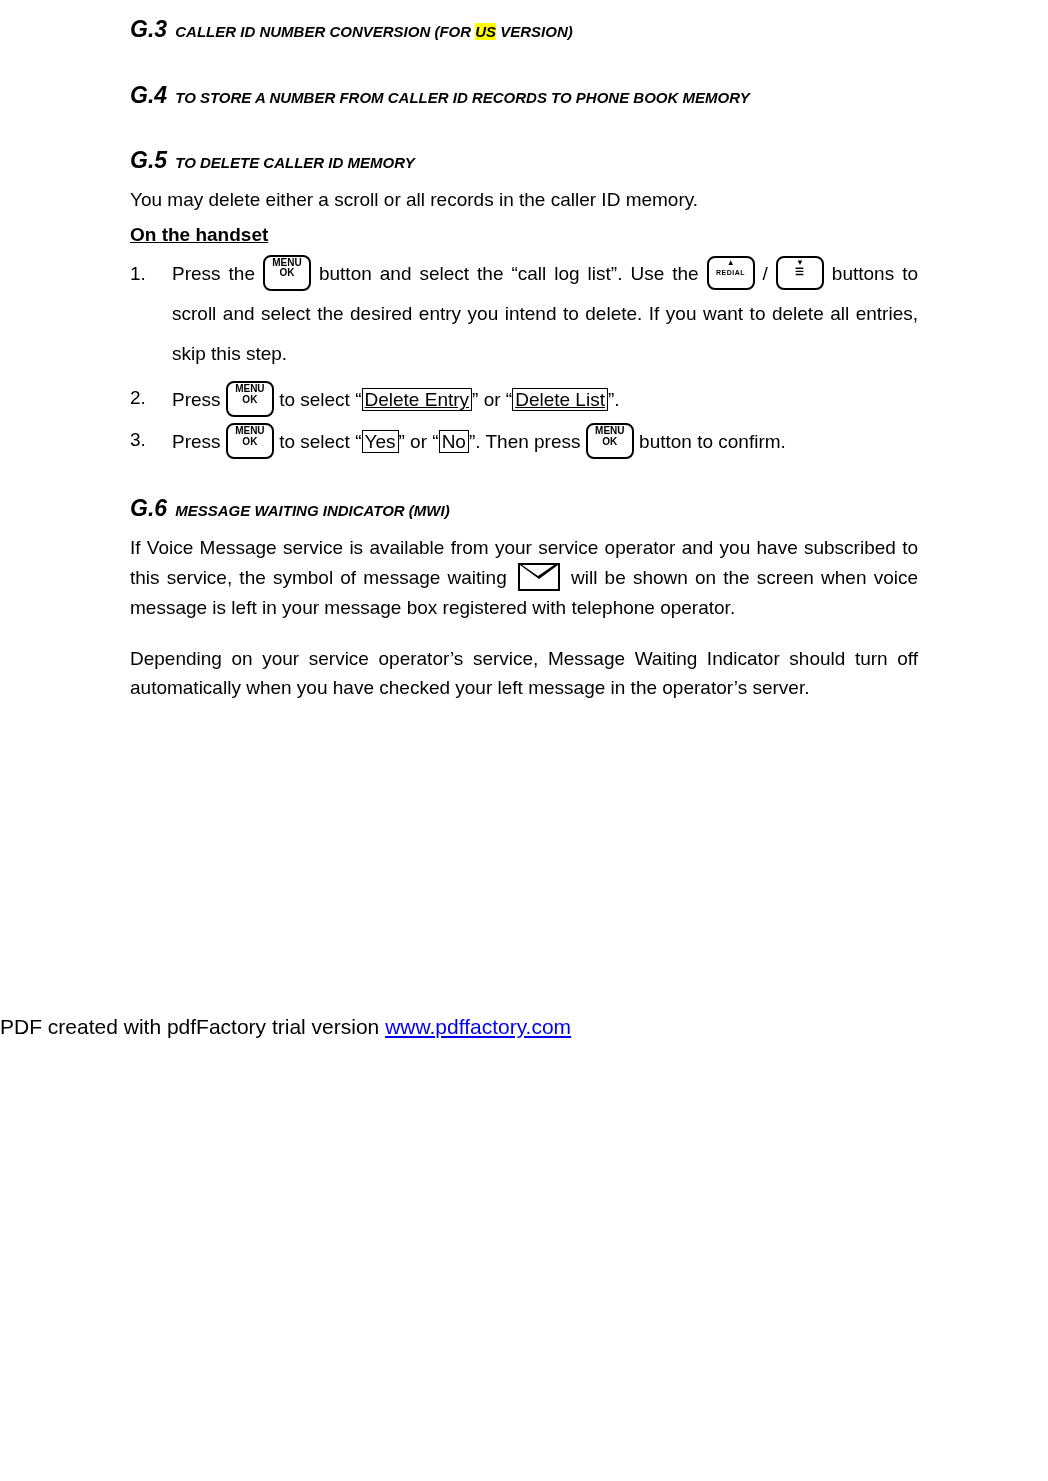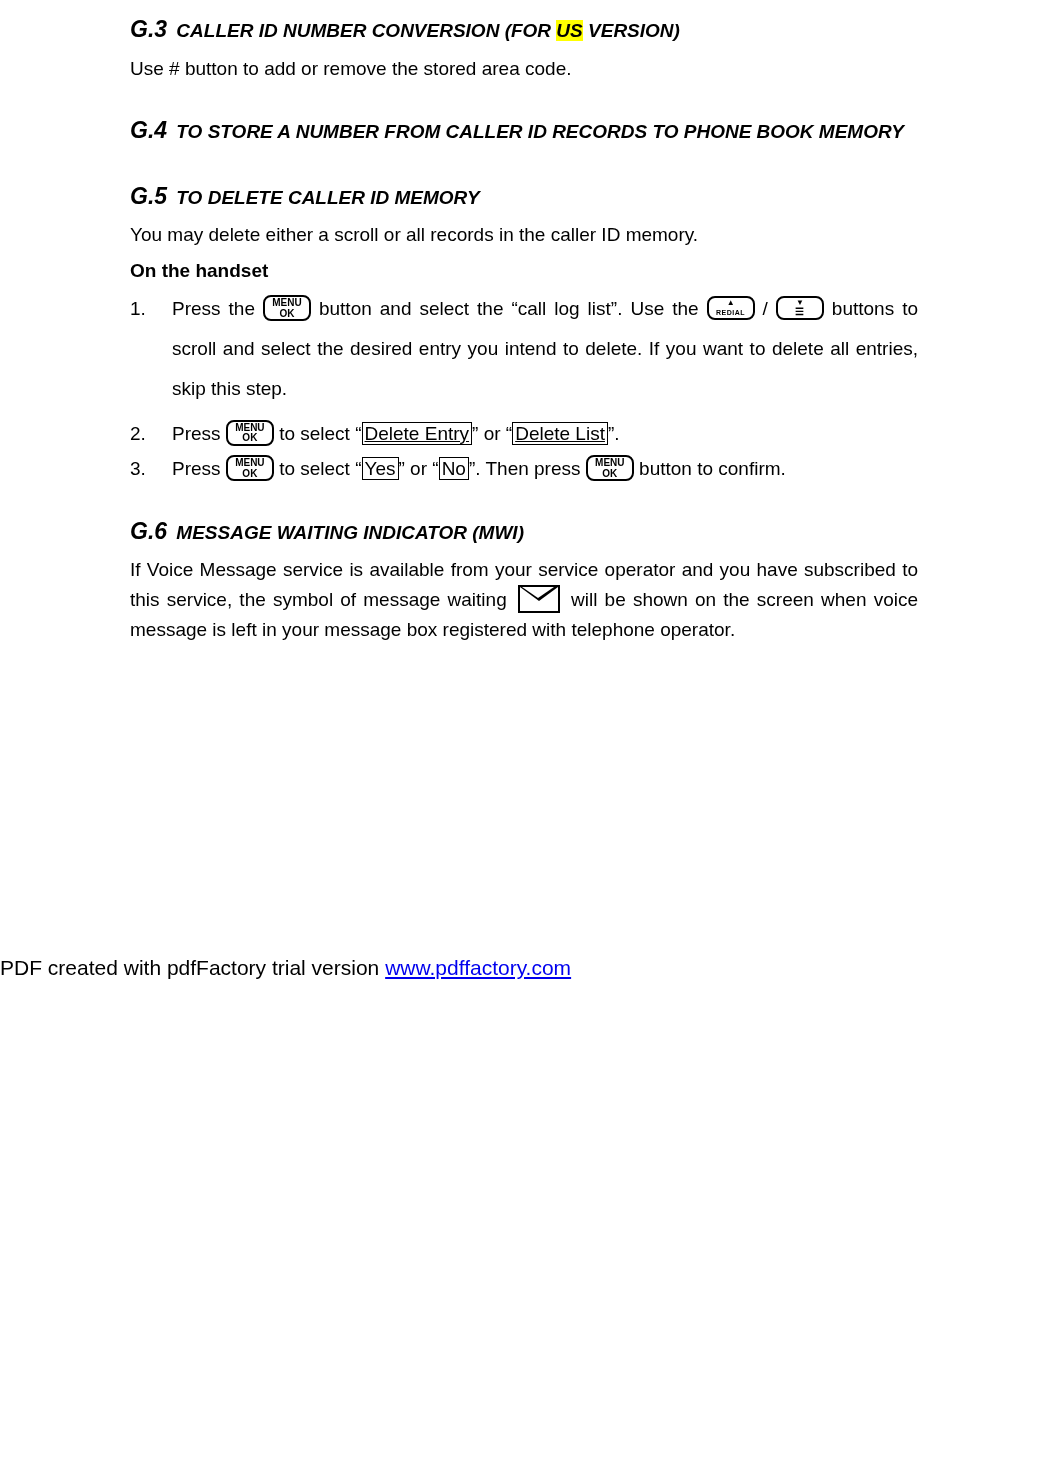--- a/index.html
+++ b/index.html
@@ -20,26 +20,27 @@
   .heading { margin-bottom: 6px; }
   .hnum {
     font-style: italic;
     font-weight: bold;
     font-size: 23px;
     margin-right: 4px;
   }
   .htitle {
     font-style: italic;
     font-weight: bold;
-    font-size: 19px;
+    font-size: 15px;
   }
   .highlight { background: #ffff00; }
   .body { text-align: justify; }
   .subhead {
     font-weight: bold;
+    text-decoration: underline;
     margin-top: 6px;
     margin-bottom: 4px;
   }
   ol.steps {
     list-style: none;
     padding: 0;
     margin: 0;
     counter-reset: stepnum;
   }
   ol.steps > li {
@@ -55,21 +56,21 @@
     position: absolute;
     left: 0;
     top: 0;
   }
   ol.steps > li.tight { line-height: 1.55; margin-bottom: 6px; }
   .btn {
     display: inline-block;
     vertical-align: middle;
     border: 2px solid #000;
     border-radius: 8px;
-    padding: 1px 6px 0 6px;
+    padding: 1px 6px 10px 6px;
     font-size: 10px;
     line-height: 1.05;
     font-weight: bold;
     text-align: center;
     min-width: 32px;
     position: relative;
     top: -2px;
     background: #fff;
     font-family: Arial, sans-serif;
   }
@@ -129,21 +130,20 @@
 </style>
 </head>
 <body>
 
 <div class="page">
 
   <div class="section">
     <div class="heading">
       <span class="hnum">G.3</span><span class="htitle"><span> CALLER ID NUMBER CONVERSION (FOR </span><span class="highlight">US</span><span> VERSION)</span></span>
     </div>
-    <div class="body">Use # button to add or remove the stored area code.</div>
   </div>
 
   <div class="section">
     <div class="heading">
       <span class="hnum">G.4</span><span class="htitle"> TO STORE A NUMBER FROM CALLER ID RECORDS TO PHONE BOOK MEMORY</span>
     </div>
   </div>
 
   <div class="section">
     <div class="heading">
@@ -164,19 +164,20 @@
     </ol>
   </div>
 
   <div class="section">
     <div class="heading">
       <span class="hnum">G.6</span><span class="htitle"> MESSAGE WAITING INDICATOR (MWI)</span>
     </div>
     <div class="para">
       <span>If Voice Message service is available from your service operator and you have subscribed to this service, the symbol of message waiting </span><span class="envelope-icon"></span><span> will be shown on the screen when voice message is left in your message box registered with telephone operator.</span>
     </div>
+    <div class="para">Depending on your service operator’s service, Message Waiting Indicator should turn off automatically when you have checked your left message in the operator’s server.</div>
   </div>
 
   <div class="footer">
     <span class="prefix">PDF created with pdfFactory trial version </span><a href="#">www.pdffactory.com</a>
   </div>
 
 </div>
 
 </body></html>

